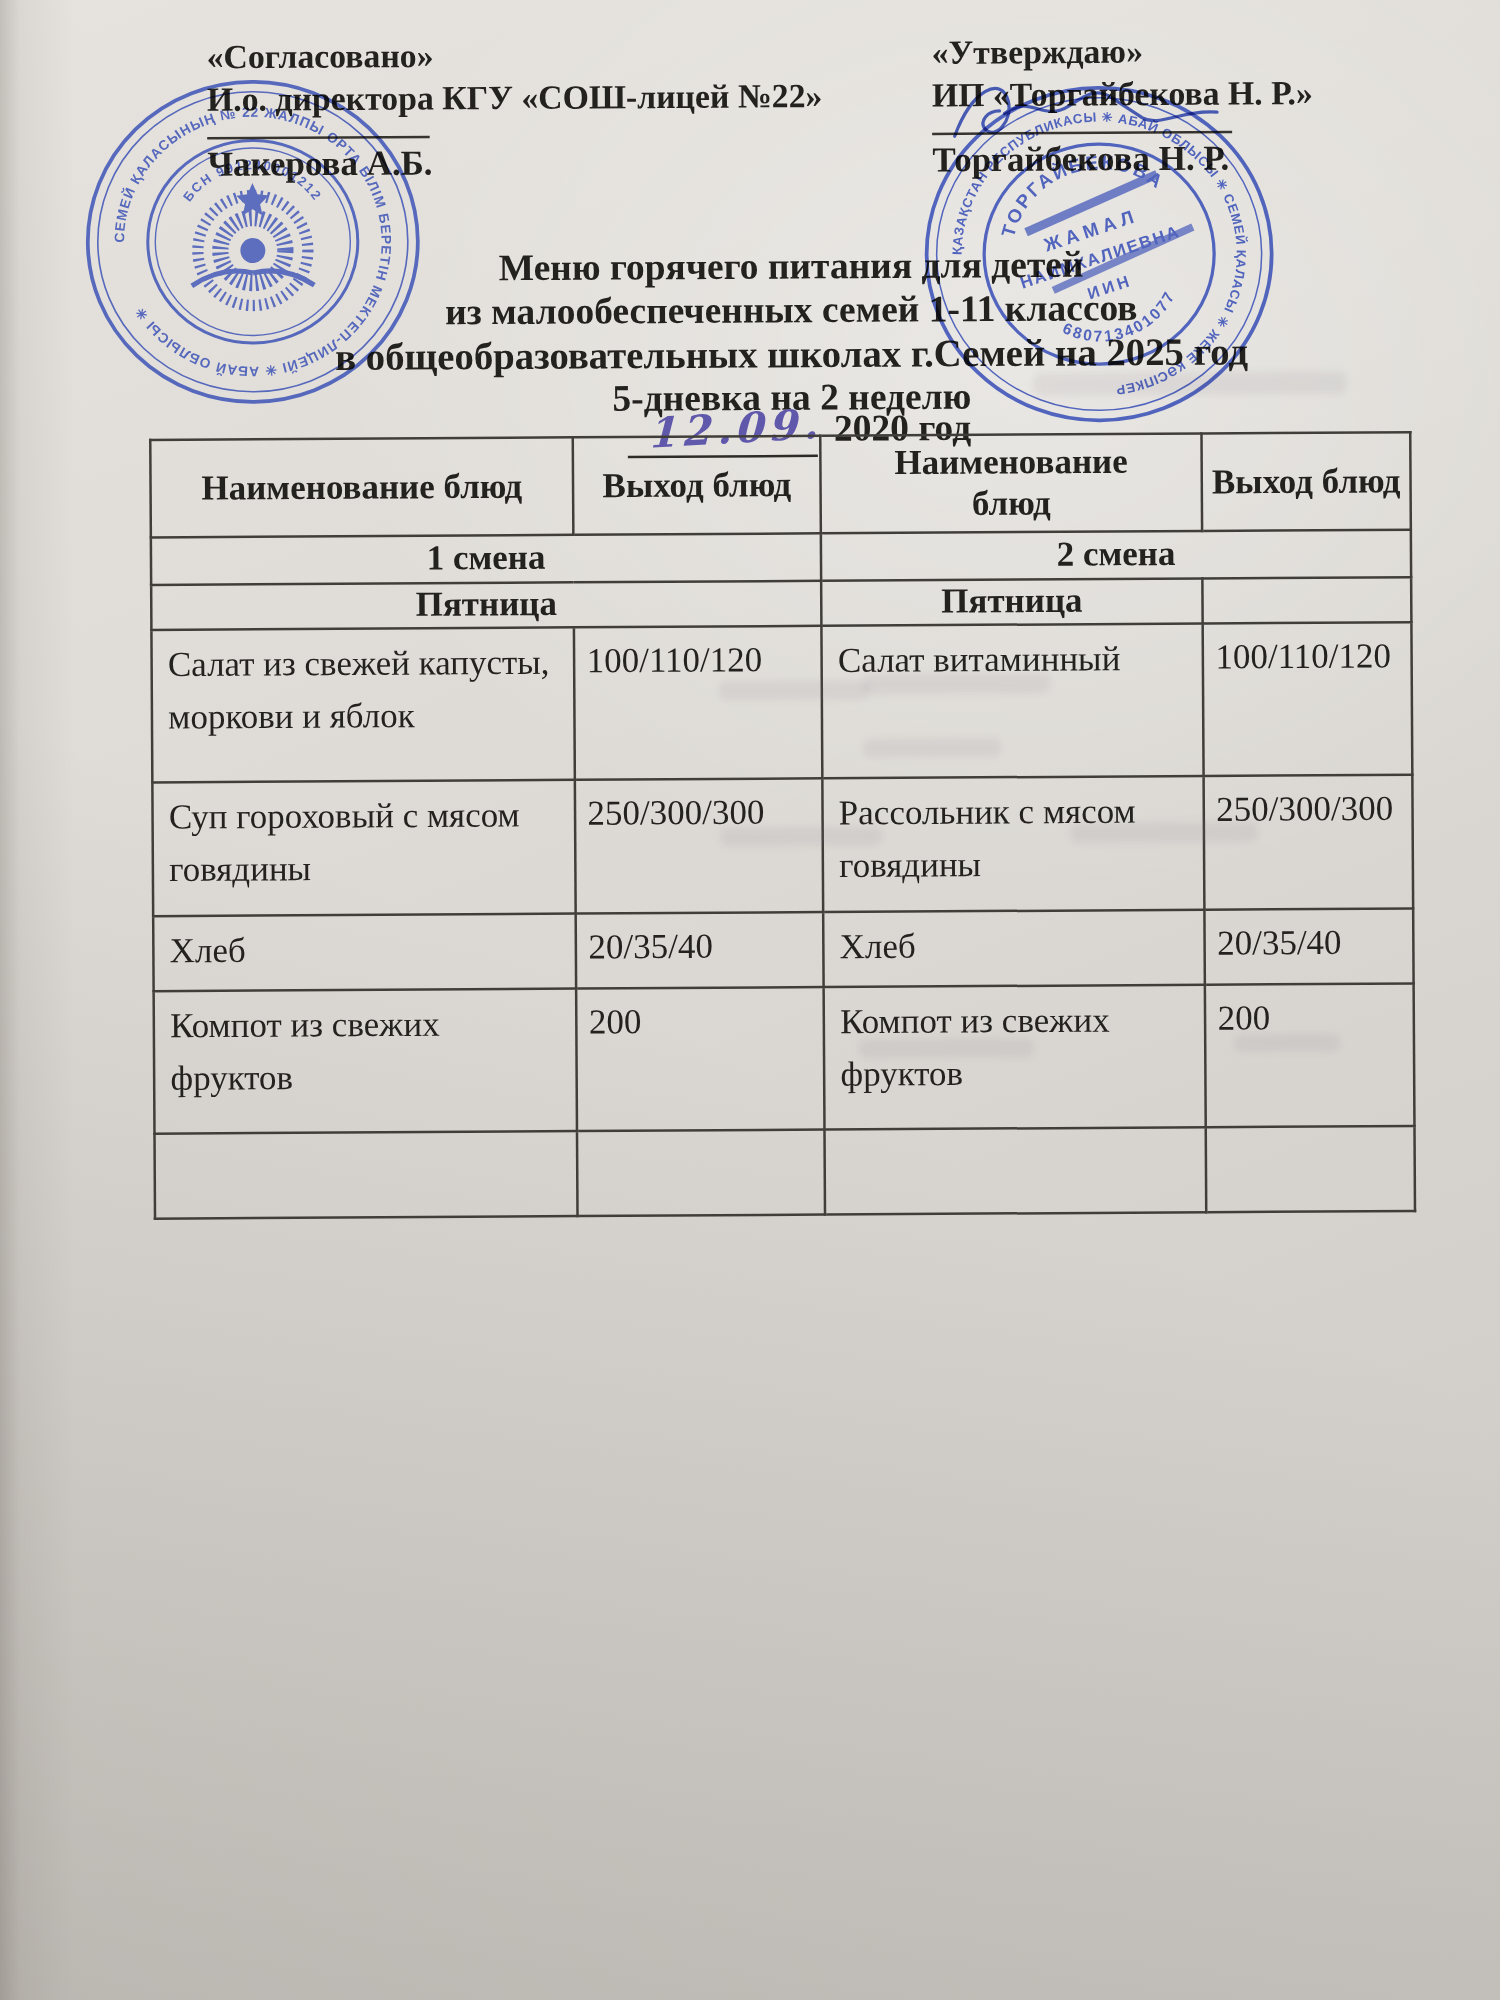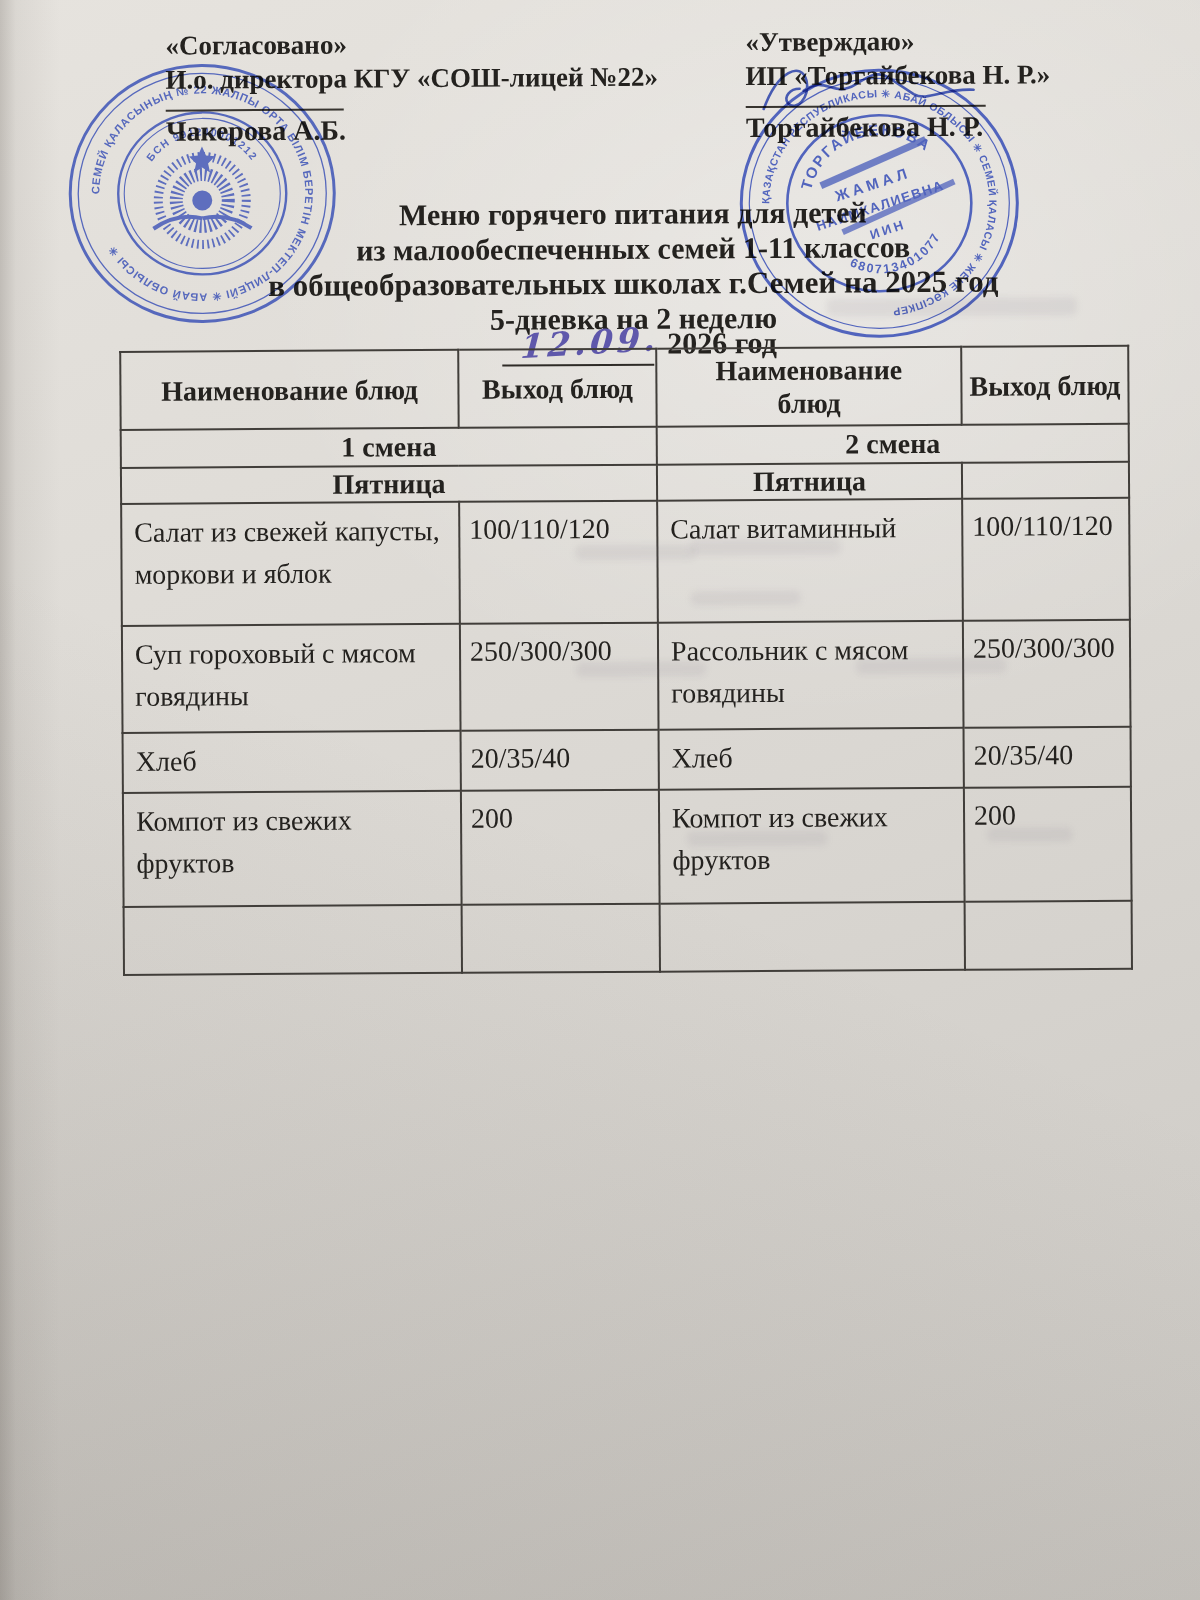--- a/index.html
+++ b/index.html
@@ -80,21 +80,21 @@
   <div class="title">
     <div class="t-line">Меню горячего питания для детей</div>
     <div class="t-line">из малообеспеченных семей 1-11 классов</div>
     <div class="t-line t-line3">в общеобразовательных школах г.Семей на 2025 год</div>
     <div class="t-line">5-дневка на 2 неделю</div>
   </div>
 
   <div class="date-row">
     <span class="hand-date">12.09.</span>
     <span class="date-line"></span>
-    <span class="date-year">2026 год</span>
+    <span class="date-year">2020 год</span>
   </div>
 
   <div class="menu-table">
     <table>
       <colgroup>
         <col style="width:338px">
           <col style="width:198px">
           <col style="width:305px">
           <col style="width:167px">
       </colgroup>

